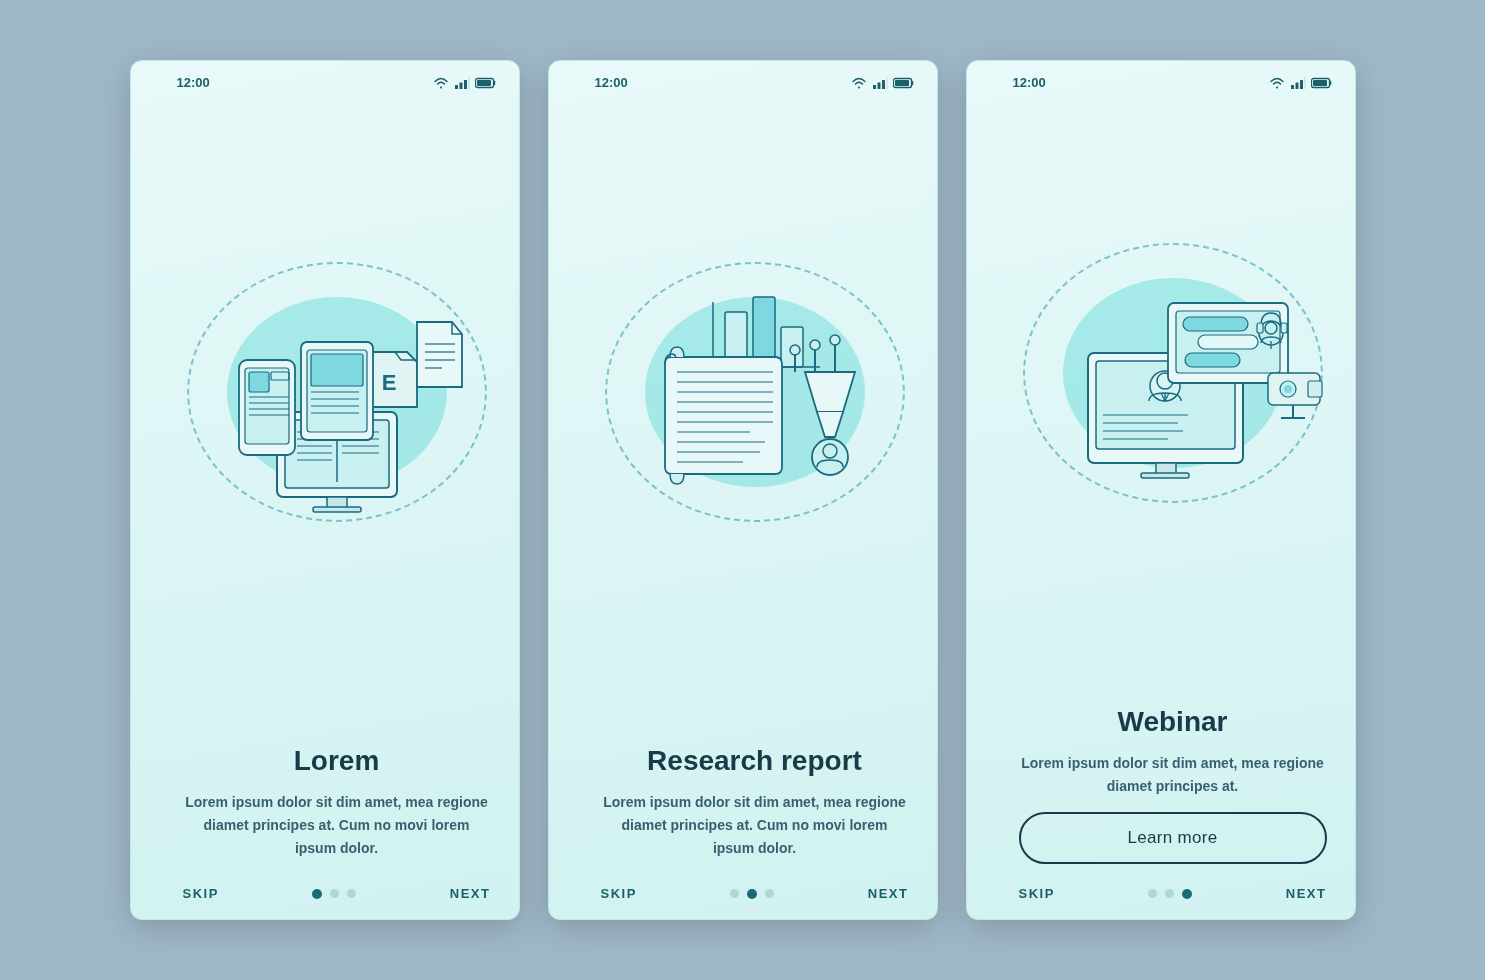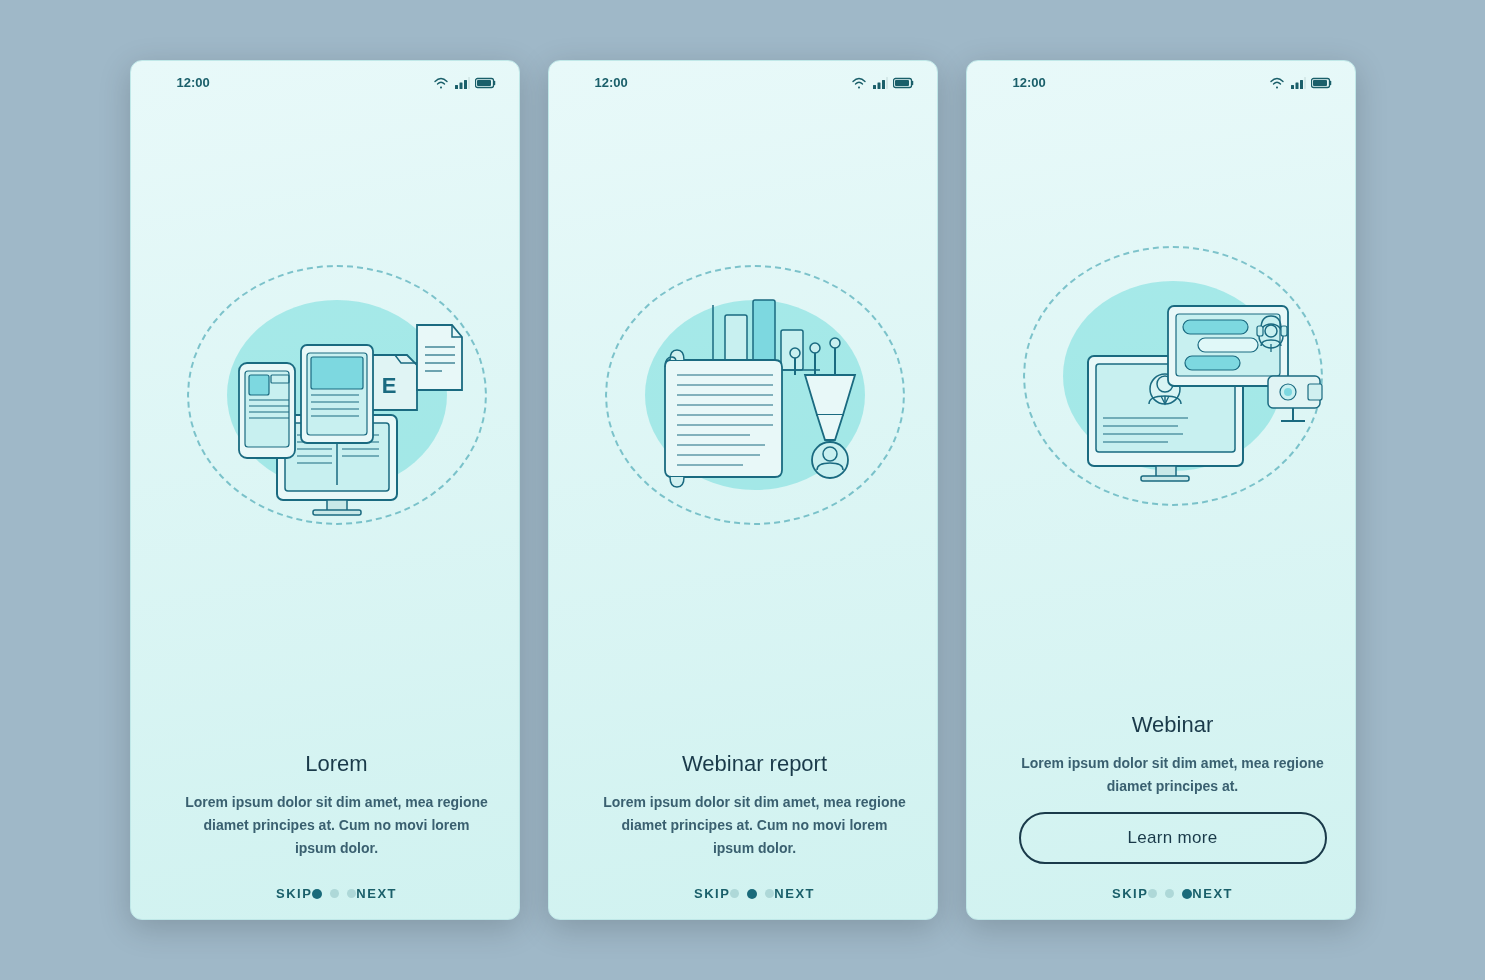--- a/index.html
+++ b/index.html
@@ -97,22 +97,22 @@
       height: 250px;
     }
 
     
     .content-section {
       width: 100%;
       padding: 12px 28px 0 28px;
     }
 
     .screen-title {
-      font-size: 22px;
-      font-weight: 400;
+      font-size: 28px;
+      font-weight: 700;
       color: #1a3a4a;
       text-align: center;
       margin-bottom: 14px;
       margin-top: 44px;
     }
 
     .screen-description {
       font-size: 14px;
       color: #3a6070;
       text-align: center;
@@ -132,21 +132,21 @@
       color: #1a3a4a;
       cursor: pointer;
       margin: 6px 0 10px 0;
       letter-spacing: 0.3px;
     }
 
     
     .bottom-nav {
       width: 100%;
       display: flex;
-      justify-content: center;
+      justify-content: space-between;
       align-items: center;
       padding: 12px 28px 18px 28px;
       margin-top: auto;
     }
 
     .nav-btn {
       font-size: 13px;
       font-weight: 700;
       letter-spacing: 1.5px;
       color: #1a5f6a;
@@ -332,21 +332,21 @@
         <line x1="82" y1="140" x2="178" y2="140" stroke="#1a6a80" stroke-width="1.2"></line>
         <line x1="82" y1="150" x2="178" y2="150" stroke="#1a6a80" stroke-width="1.2"></line>
         <line x1="82" y1="160" x2="155" y2="160" stroke="#1a6a80" stroke-width="1.2"></line>
         <line x1="82" y1="170" x2="170" y2="170" stroke="#1a6a80" stroke-width="1.2"></line>
         <line x1="82" y1="180" x2="165" y2="180" stroke="#1a6a80" stroke-width="1.2"></line>
         <line x1="82" y1="190" x2="148" y2="190" stroke="#1a6a80" stroke-width="1.2"></line>
       </svg>
     </div>
 
     <div class="content-section">
-      <h2 class="screen-title">Webinar report</h2>
+      <h2 class="screen-title">Research report</h2>
       <p class="screen-description">Lorem ipsum dolor sit dim amet, mea regione diamet principes at. Cum no movi lorem ipsum dolor.</p>
     </div>
 
     <div class="bottom-nav">
       <button class="nav-btn">SKIP</button>
       <div class="dots">
         <div class="dot"></div>
         <div class="dot active"></div>
         <div class="dot"></div>
       </div>

